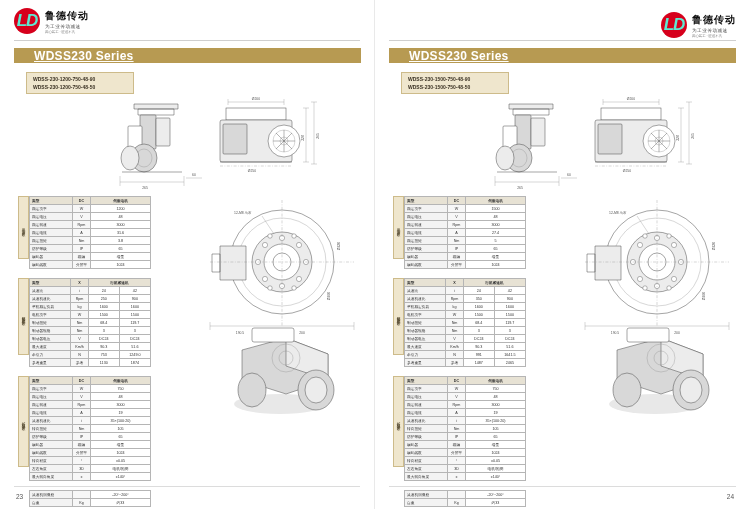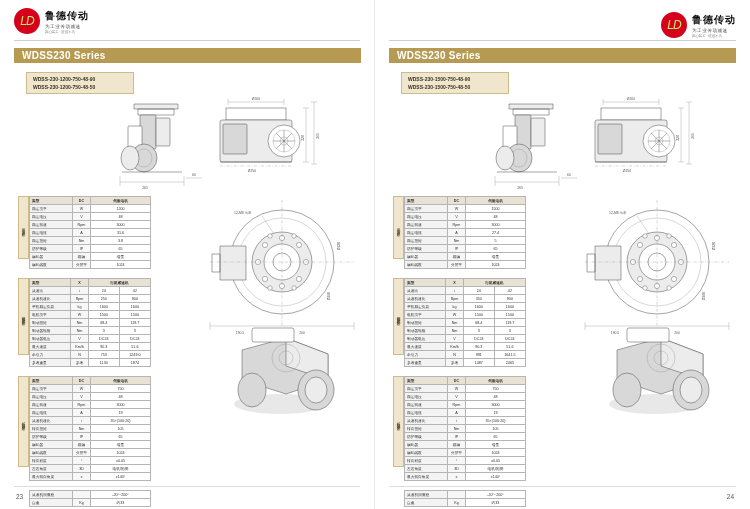--- a/index.html
+++ b/index.html
@@ -17,39 +17,39 @@
 
   
   .header{
     position:absolute;top:8px;left:14px;right:14px;height:34px;
   }
   .logo-wrap{display:flex;align-items:center;gap:5px;}
   .logo-mark{
     width:26px;height:26px;border-radius:50%;
     background:#d6001c;
     display:flex;align-items:center;justify-content:center;
-    color:#bef264;font-weight:normal;font-size:12px;font-style:italic;
+    color:#5eead4;font-weight:bold;font-size:17px;font-style:italic;
     letter-spacing:-1px;
   }
   .logo-text .cn{font-size:10px;font-weight:bold;color:#111;letter-spacing:1px;}
   .logo-text .sub{font-size:4.6px;color:#444;letter-spacing:.5px;margin-top:1px;}
   .logo-text .tiny{font-size:3.4px;color:#777;margin-top:1px;}
   .header.right-align .logo-wrap{justify-content:flex-end;flex-direction:row;}
   .header.right-align{display:flex;justify-content:flex-end;}
 
   .rule{
     position:absolute;left:14px;right:14px;top:40px;height:1px;background:#cfcfcf;
   }
 
   
   .series-band{
     position:absolute;left:14px;top:48px;width:347px;height:15px;
     background:#b79a52;display:flex;align-items:center;
   }
-  .series-band .txt{color:#fff;font-size:10px;font-weight:bold;padding-left:8px;letter-spacing:.3px;}
+  .series-band .txt{color:#fff;font-size:12px;font-weight:bold;padding-left:20px;letter-spacing:.3px;text-decoration:underline;}
 
   
   .model-box{
     position:absolute;left:26px;top:72px;width:108px;height:22px;
     background:#efe6cd;border:1px solid #cdbb8a;
     display:flex;flex-direction:column;justify-content:center;
     padding-left:6px;box-sizing:border-box;
   }
   .model-box div{font-size:5px;font-weight:bold;color:#3a3123;line-height:8px;}
 

